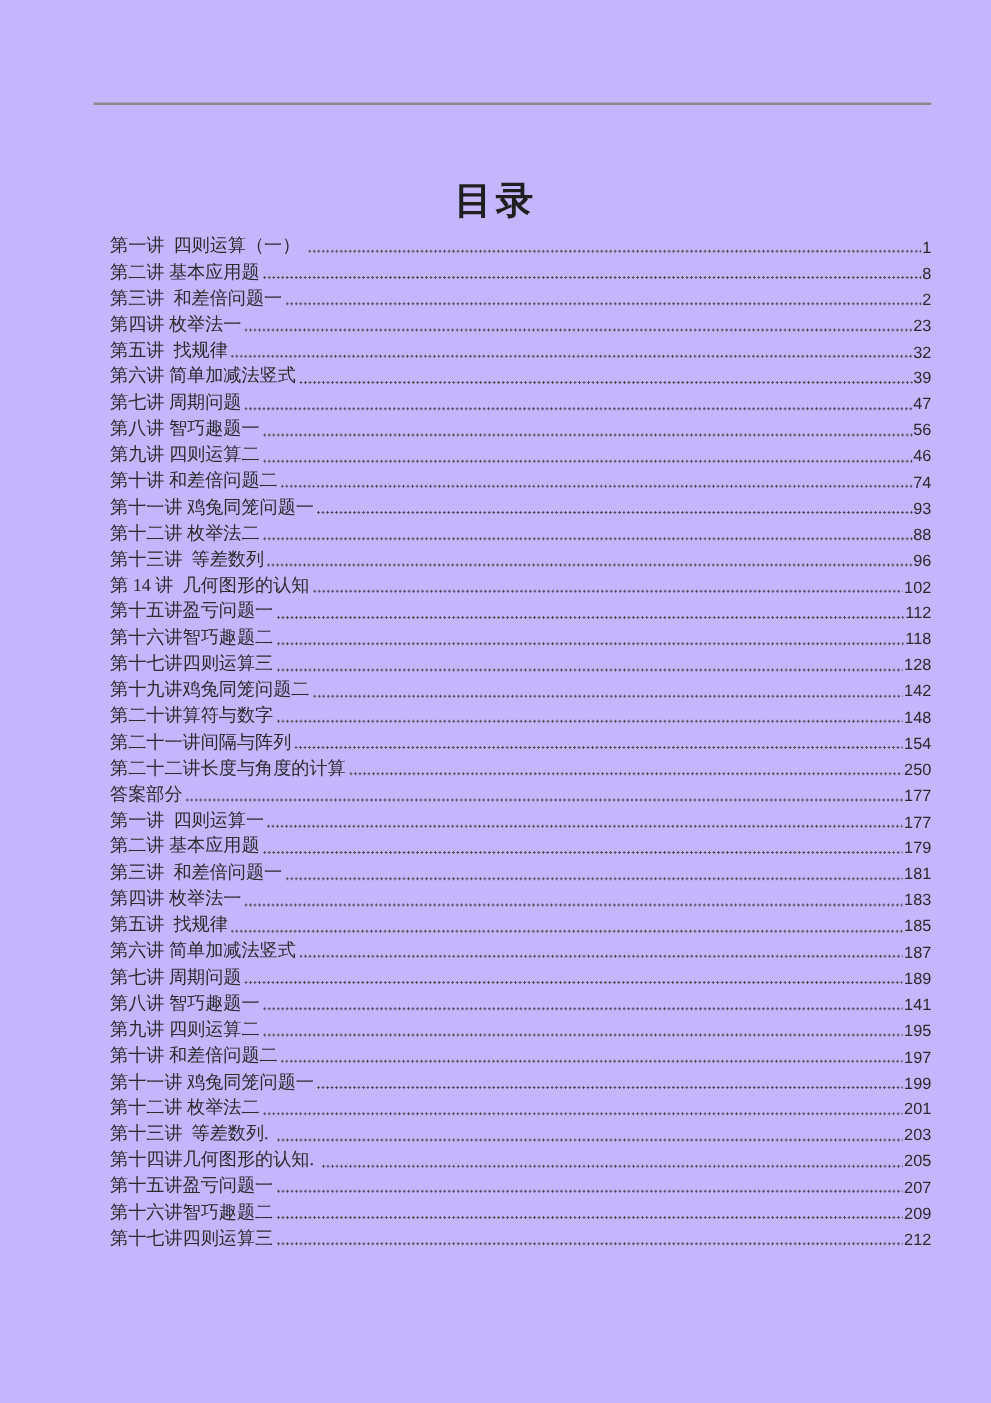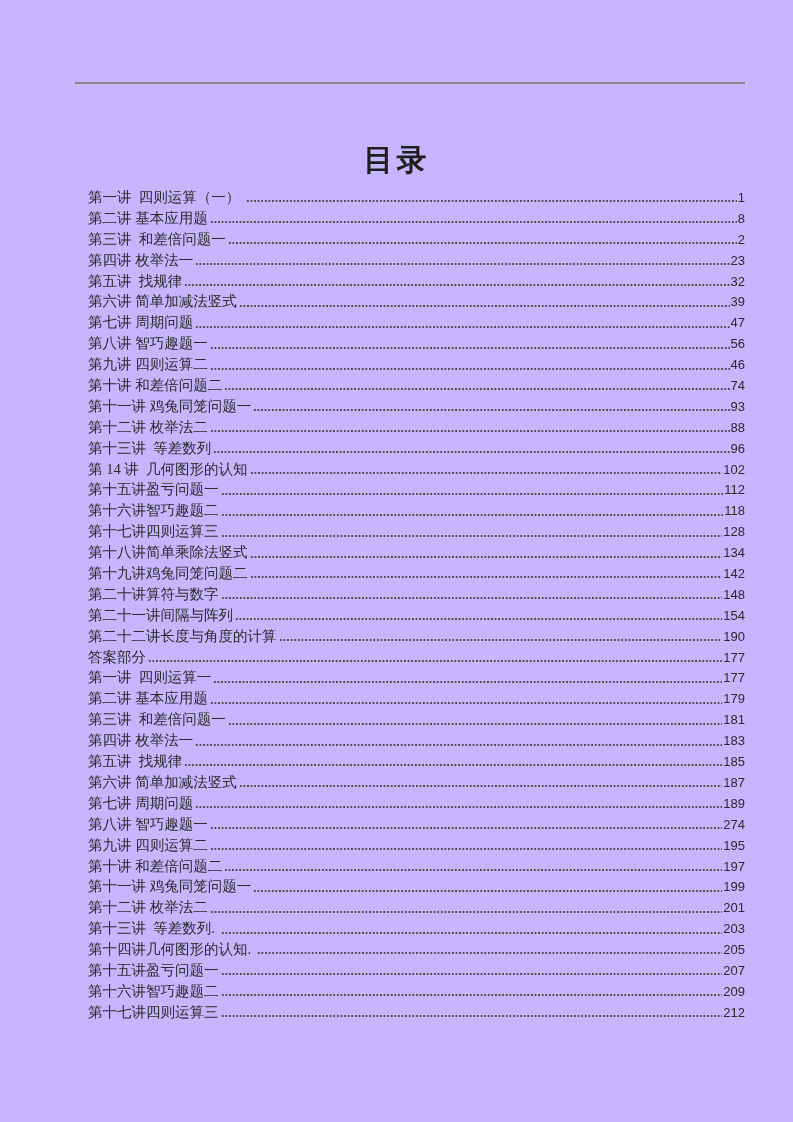--- a/index.html
+++ b/index.html
@@ -154,43 +154,38 @@
     <span class="toc-label">第十六讲智巧趣题二</span>
     <span class="toc-leader"></span>
     <span class="toc-page">118</span>
   </div>
       <div class="toc-row">
     <span class="toc-label">第十七讲四则运算三</span>
     <span class="toc-leader"></span>
     <span class="toc-page">128</span>
   </div>
       <div class="toc-row">
-    <span class="toc-label">第十八讲简单乘除法竖式</span>
-    <span class="toc-leader"></span>
-    <span class="toc-page">134</span>
-  </div>
-      <div class="toc-row">
     <span class="toc-label">第十九讲鸡兔同笼问题二</span>
     <span class="toc-leader"></span>
     <span class="toc-page">142</span>
   </div>
       <div class="toc-row">
     <span class="toc-label">第二十讲算符与数字</span>
     <span class="toc-leader"></span>
     <span class="toc-page">148</span>
   </div>
       <div class="toc-row">
     <span class="toc-label">第二十一讲间隔与阵列</span>
     <span class="toc-leader"></span>
     <span class="toc-page">154</span>
   </div>
       <div class="toc-row">
     <span class="toc-label">第二十二讲长度与角度的计算</span>
     <span class="toc-leader"></span>
-    <span class="toc-page">190</span>
+    <span class="toc-page">250</span>
   </div>
       <div class="toc-row">
     <span class="toc-label">答案部分</span>
     <span class="toc-leader"></span>
     <span class="toc-page">177</span>
   </div>
       <div class="toc-row">
     <span class="toc-label">第一讲  四则运算一</span>
     <span class="toc-leader"></span>
     <span class="toc-page">177</span>
@@ -221,21 +216,21 @@
     <span class="toc-page">187</span>
   </div>
       <div class="toc-row">
     <span class="toc-label">第七讲 周期问题</span>
     <span class="toc-leader"></span>
     <span class="toc-page">189</span>
   </div>
       <div class="toc-row">
     <span class="toc-label">第八讲 智巧趣题一</span>
     <span class="toc-leader"></span>
-    <span class="toc-page">274</span>
+    <span class="toc-page">141</span>
   </div>
       <div class="toc-row">
     <span class="toc-label">第九讲 四则运算二</span>
     <span class="toc-leader"></span>
     <span class="toc-page">195</span>
   </div>
       <div class="toc-row">
     <span class="toc-label">第十讲 和差倍问题二</span>
     <span class="toc-leader"></span>
     <span class="toc-page">197</span>

